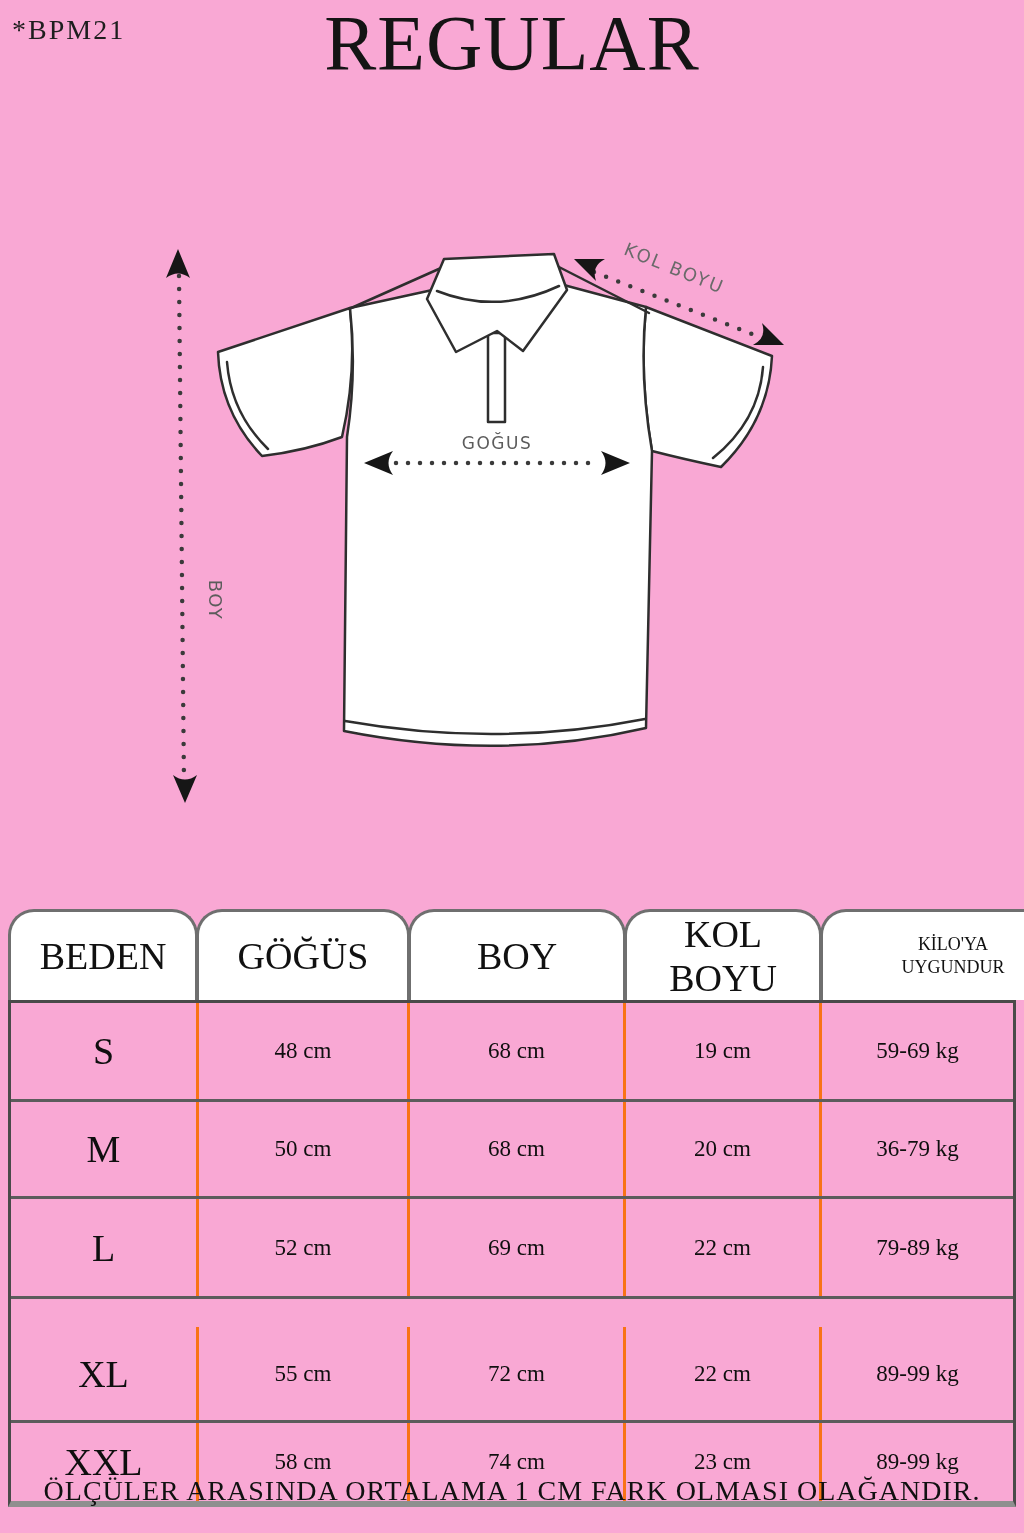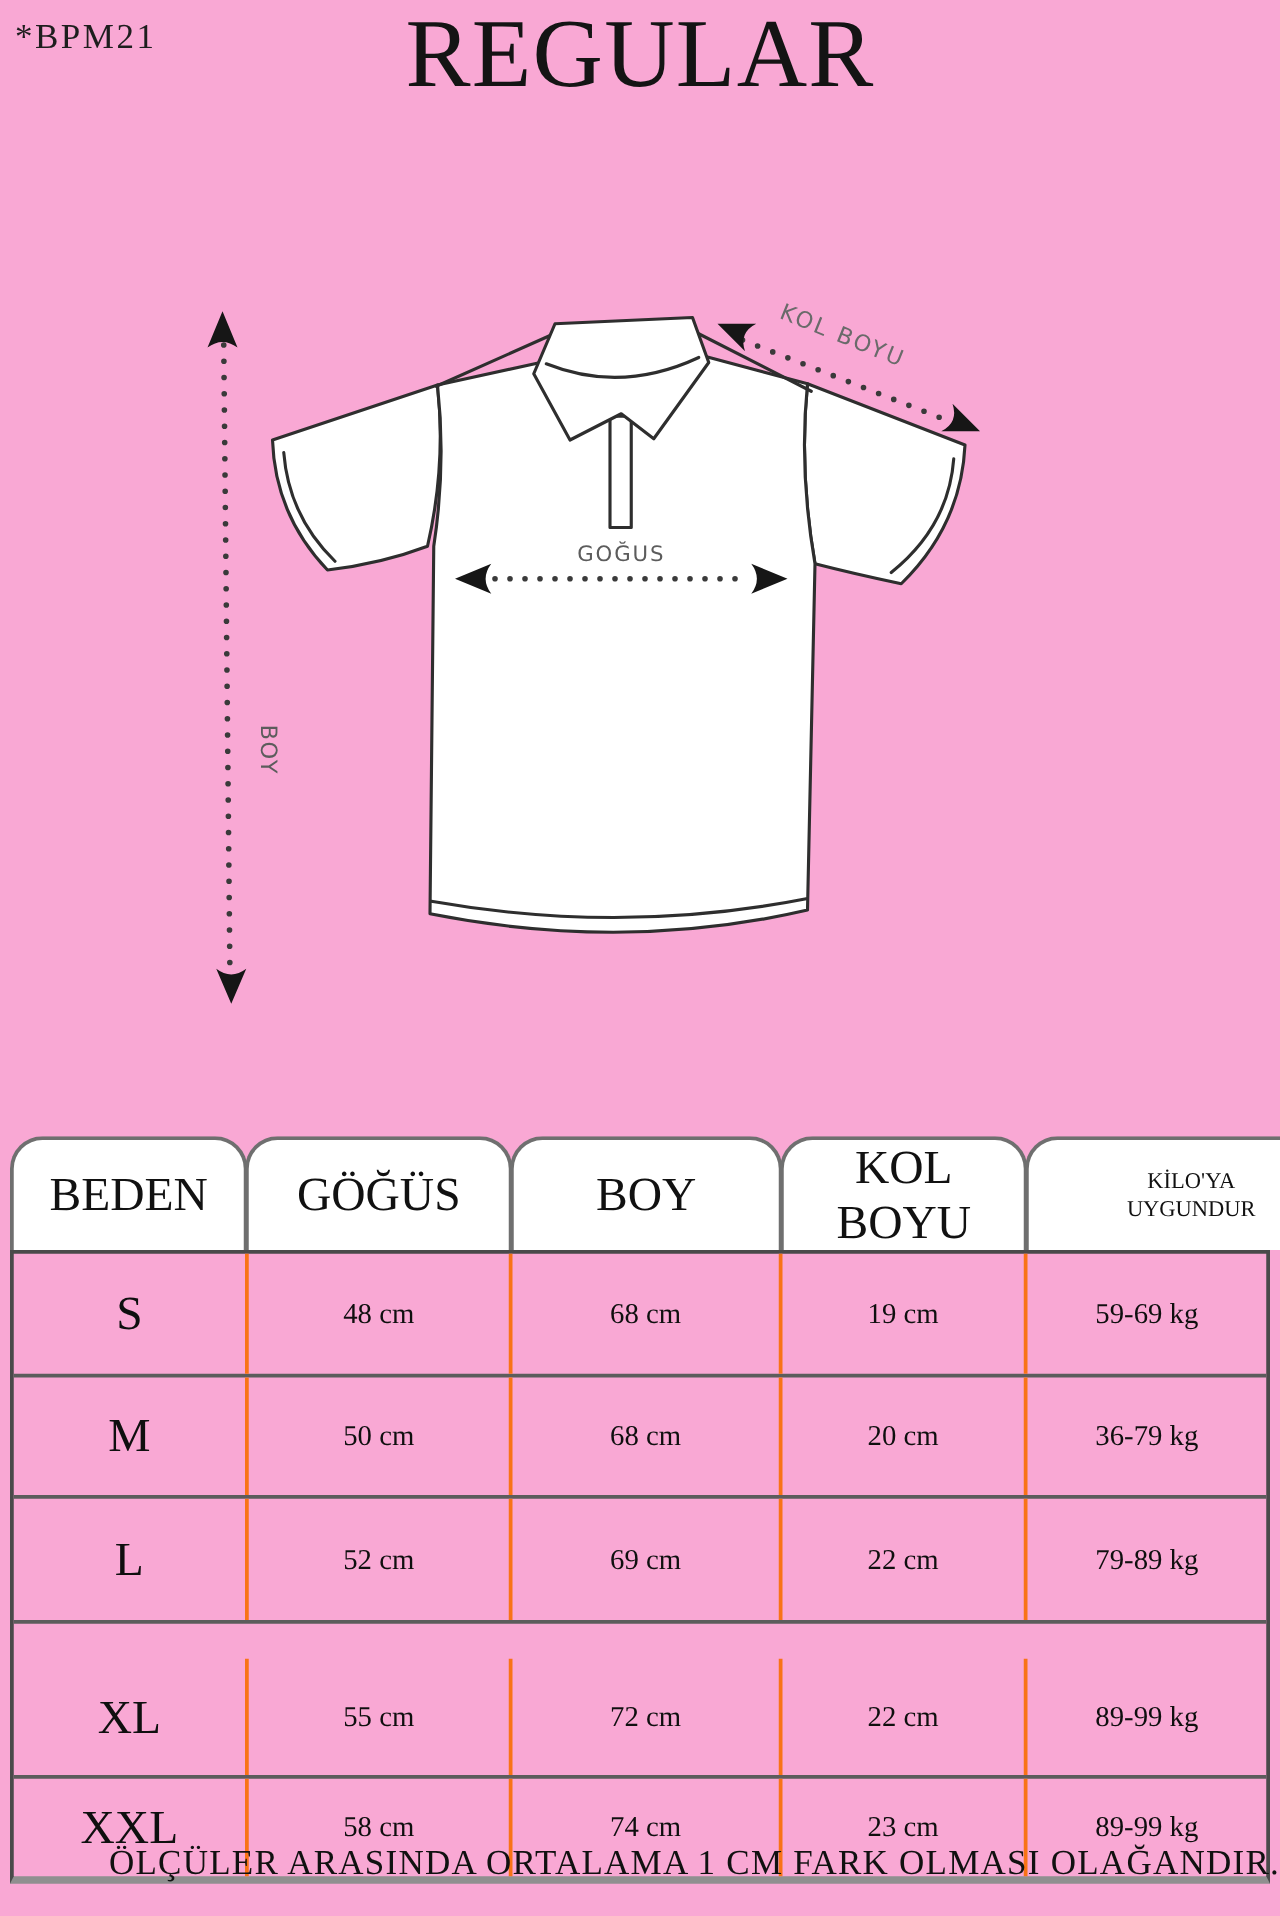--- a/index.html
+++ b/index.html
@@ -22,21 +22,21 @@
   .tab-kol{left:616px;width:192px;}
   .tab-kilo{left:812px;width:196px;padding-left:32px;}
   .tbody{border-top:3px solid #4a4a4a;border-left:3px solid #4a4a4a;border-right:3px solid #4a4a4a;
          border-bottom:6px solid #8f8f8f;}
   .trow{display:grid;grid-template-columns:185px 211px 216px 196px auto;border-bottom:3px solid #5c5c5c;}
   .trow:last-child{border-bottom:none;}
   .trow > div{display:flex;align-items:center;justify-content:center;border-left:3px solid #f97316;
               font-size:23px;color:#0f0f0f;}
   .trow > div:first-child{border-left:none;font-size:38px;}
   .r1{height:96px;} .r2{height:94px;} .r3{height:97px;} .r4{height:93px;margin-top:28px;} .r5{height:78px;}
-  .footer{position:absolute;left:0;top:1475px;width:100%;text-align:right;
+  .footer{position:absolute;left:0;top:1475px;width:100%;text-align:center;
           font-size:28px;letter-spacing:1px;color:#111;}
 </style>
 </head>
 <body>
 
 <div class="page">
 
   <div class="code">*BPM21</div>
   <h1 class="title">REGULAR</h1>
 

